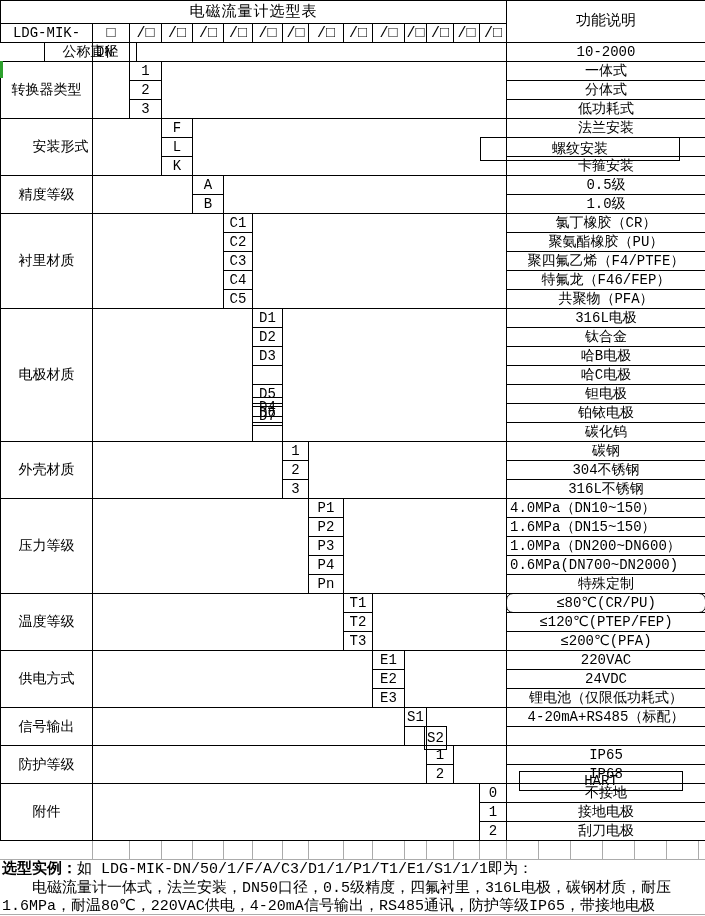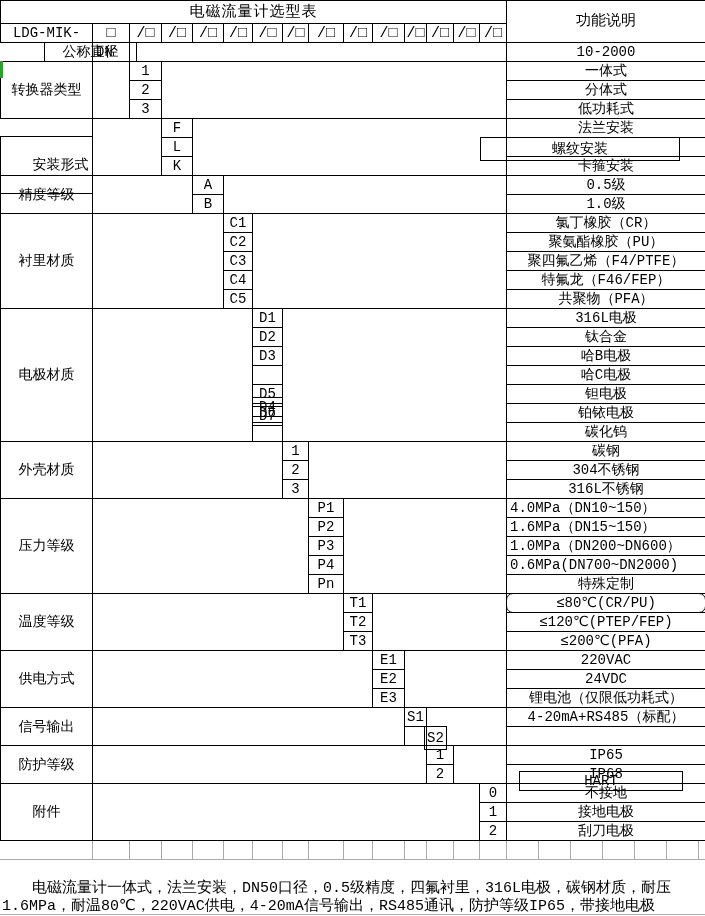--- a/index.html
+++ b/index.html
@@ -52,21 +52,21 @@
       <div class="cell" style="left: 506px; top: 42px; width: 200px; height: 20px;">10-2000</div>
       <div class="cell" style="left: 0px; top: 61px; width: 93px; height: 58px;">转换器类型</div>
       <div class="cell" style="left: 92px; top: 61px; width: 38px; height: 58px;"></div>
       <div class="cell" style="left: 161px; top: 61px; width: 346px; height: 58px;"></div>
       <div class="cell" style="left: 129px; top: 61px; width: 33px; height: 20px;">1</div>
       <div class="cell" style="left: 506px; top: 61px; width: 200px; height: 20px;">一体式</div>
       <div class="cell" style="left: 129px; top: 80px; width: 33px; height: 20px;">2</div>
       <div class="cell" style="left: 506px; top: 80px; width: 200px; height: 20px;">分体式</div>
       <div class="cell" style="left: 129px; top: 99px; width: 33px; height: 20px;">3</div>
       <div class="cell" style="left: 506px; top: 99px; width: 200px; height: 20px;">低功耗式</div>
-      <div class="cell" style="left: 0px; top: 136px; width: 93px; height: 58px; padding-left: 28px;">安装形式</div>
+      <div class="cell" style="left: 0px; top: 118px; width: 93px; height: 58px; padding-left: 28px;">安装形式</div>
       <div class="cell" style="left: 92px; top: 118px; width: 70px; height: 58px;"></div>
       <div class="cell" style="left: 192px; top: 118px; width: 315px; height: 58px;"></div>
       <div class="cell" style="left: 161px; top: 118px; width: 32px; height: 20px;">F</div>
       <div class="cell" style="left: 506px; top: 118px; width: 200px; height: 20px;">法兰安装</div>
       <div class="cell" style="left: 161px; top: 137px; width: 32px; height: 20px;">L</div>
       <div class="cell" style="left: 480px; top: 137px; width: 200px; height: 24px;">螺纹安装</div>
       <div class="cell" style="left: 161px; top: 156px; width: 32px; height: 20px;">K</div>
       <div class="cell" style="left: 506px; top: 156px; width: 200px; height: 20px;">卡箍安装</div>
       <div class="cell" style="left: 0px; top: 175px; width: 93px; height: 39px;">精度等级</div>
       <div class="cell" style="left: 92px; top: 175px; width: 101px; height: 39px;"></div>
@@ -187,15 +187,18 @@
       <div class="grid-v" style="left: 602px; top: 841px; height: 18px;"></div>
       <div class="grid-v" style="left: 634px; top: 841px; height: 18px;"></div>
       <div class="grid-v" style="left: 666px; top: 841px; height: 18px;"></div>
       <div class="grid-v" style="left: 698px; top: 841px; height: 18px;"></div>
       <div class="grid-h" style="left: 0px; top: 859px; width: 705px;"></div>
       <div class="grid-h" style="left: 0px; top: 914px; width: 705px;"></div>
     </div>
 
   <div class="green-mark" style="left:0;top:61px;width:3px;height:17px"></div>
 
+  <div class="footer-line" style="left:2px;top:860px">
+    <b>选型实例：</b><span>如 LDG-MIK-DN/50/1/F/A/C3/D1/1/P1/T1/E1/S1/1/1即为：</span>
+  </div>
   <div class="footer-line" style="left:2px;top:879px">　　电磁流量计一体式，法兰安装，DN50口径，0.5级精度，四氟衬里，316L电极，碳钢材质，耐压</div>
   <div class="footer-line" style="left:2px;top:897px">1.6MPa，耐温80℃，220VAC供电，4-20mA信号输出，RS485通讯，防护等级IP65，带接地电极</div>
 </div>
 
 </body></html>

